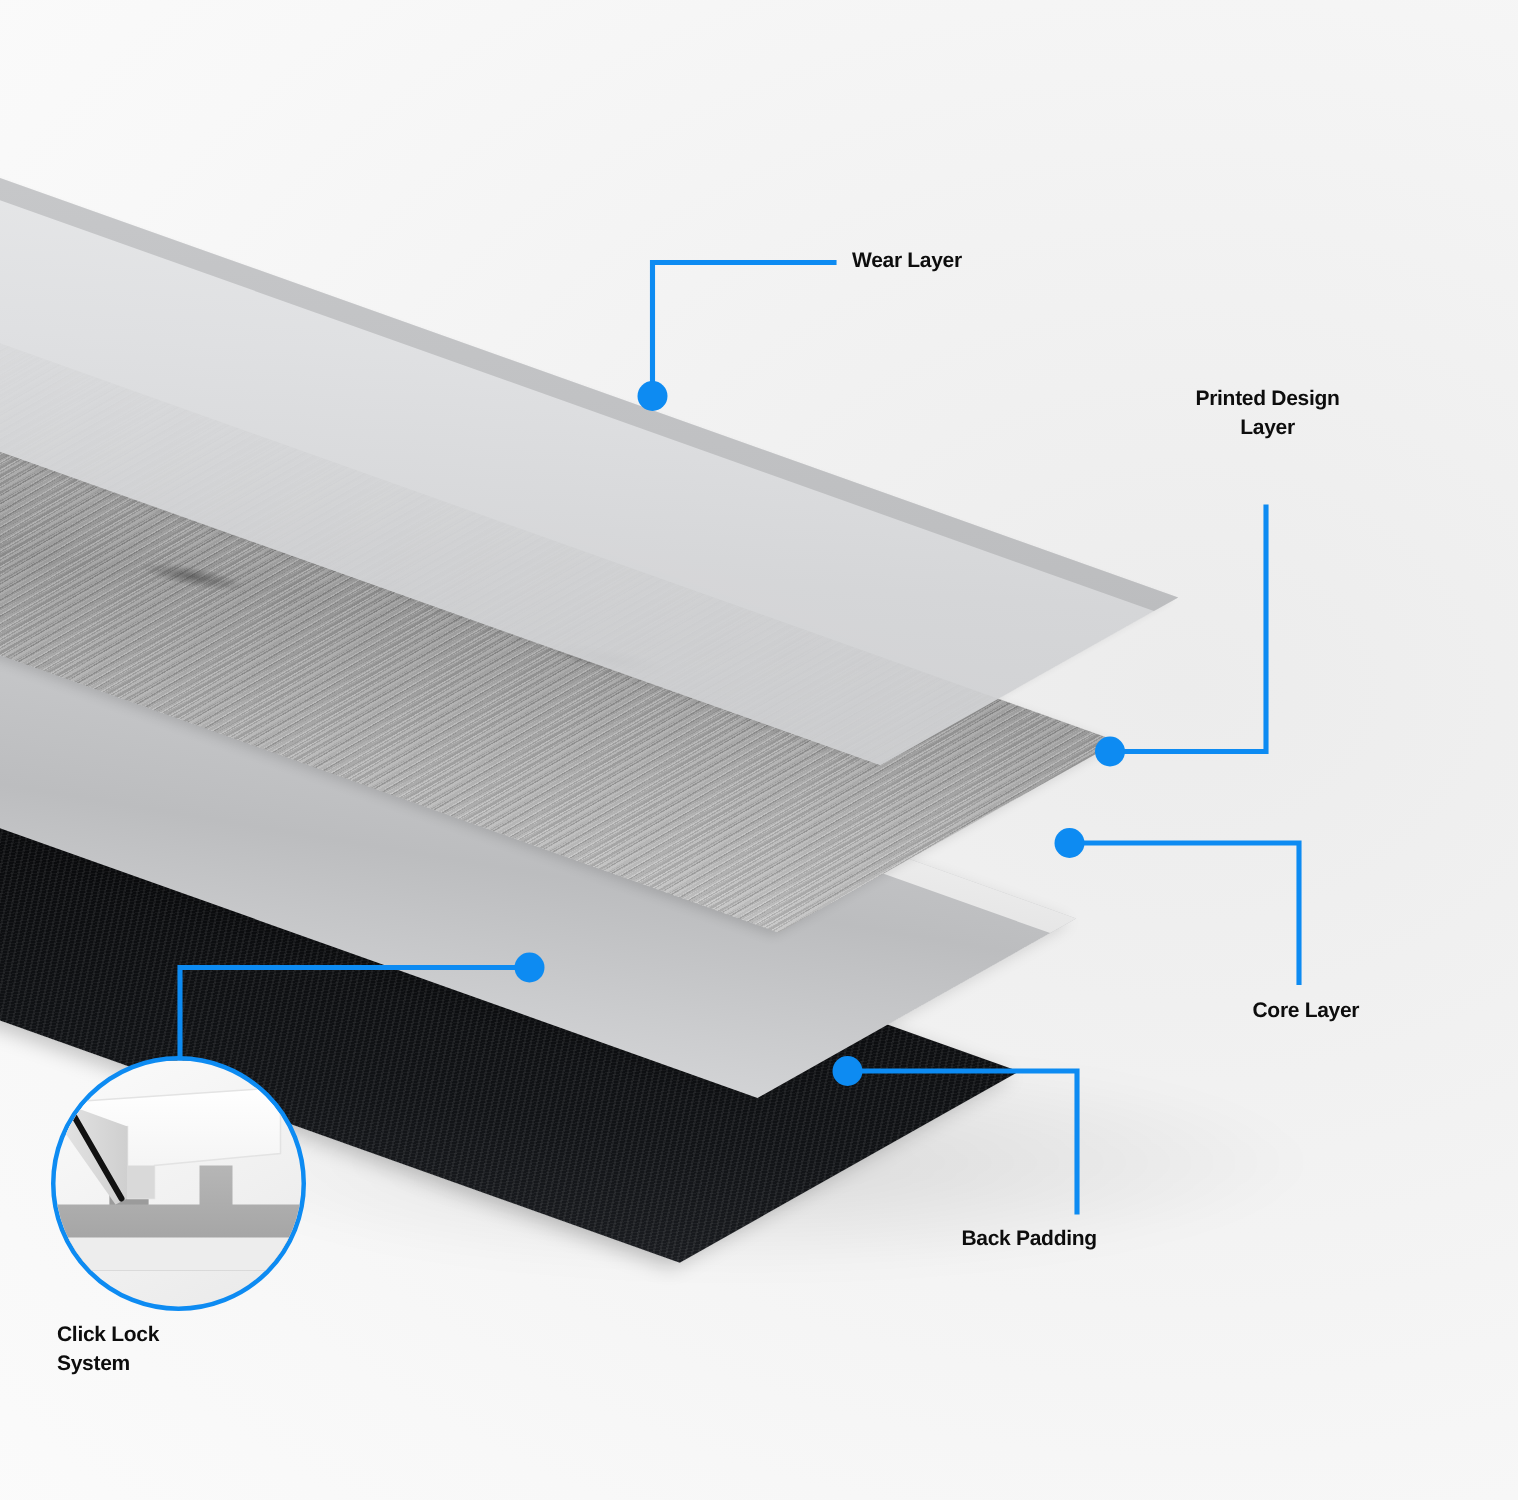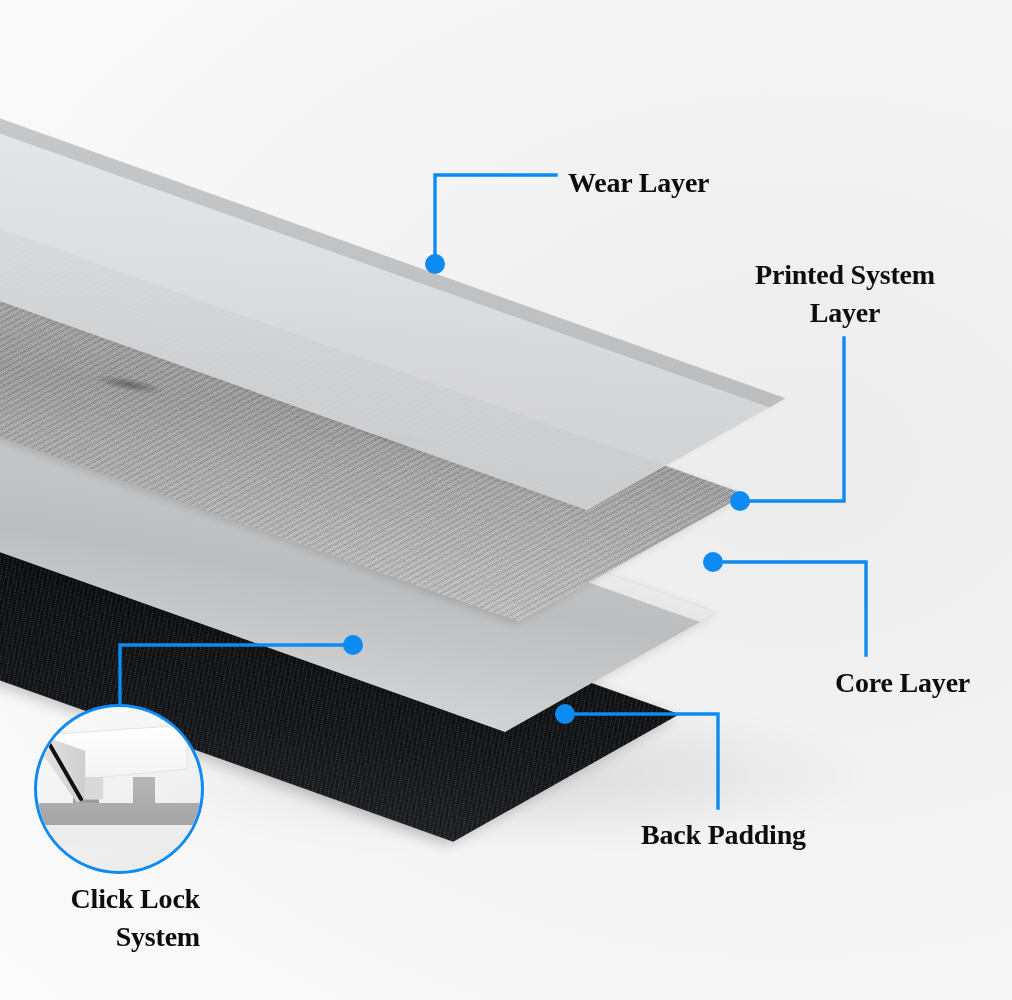--- a/index.html
+++ b/index.html
@@ -77,33 +77,33 @@
     background:radial-gradient(ellipse at 50% 50%, rgba(0,0,0,.10), rgba(0,0,0,0) 70%);
     filter:blur(10px);
   }
 
   
   #leaders{position:absolute;left:0;top:0;width:1012px;height:1000px;pointer-events:none;}
 
   
   .label{
     position:absolute;
-    font-family:Liberation Serif, serif;
+    font-family:Liberation Sans, sans-serif;
     font-weight:700;
-    font-size:28px;
+    font-size:14px;
     letter-spacing:-0.2px;
     color:#0d0d0d;
     white-space:pre-line;
     line-height:1.36;
   }
   #lbl-wear   {left:568px;top:164px;}
   #lbl-print  {left:752px;top:256px;width:186px;text-align:center;}
   #lbl-core   {left:795px;top:664px;margin-left:40px;}
   #lbl-pad    {left:641px;top:816px;}
-  #lbl-click  {left:38px;top:880px;width:162px;text-align:right;}
+  #lbl-click  {left:38px;top:880px;width:162px;text-align:left;}
 
   
   #clicklock{
     position:absolute;left:34px;top:704px;width:170px;height:170px;
     border-radius:50%;
     border:3px solid #0d8bf2;
     overflow:hidden;
     background:linear-gradient(150deg,#fbfbfb 0%,#f1f1f1 55%,#e9e9e9 100%);
     box-sizing:border-box;
   }
@@ -141,21 +141,21 @@
     <g fill="#0d8bf2">
       <circle cx="435" cy="264" r="10"></circle>
       <circle cx="740" cy="501" r="10"></circle>
       <circle cx="713" cy="562" r="10"></circle>
       <circle cx="565" cy="714" r="10"></circle>
       <circle cx="353" cy="645" r="10"></circle>
     </g>
   </svg>
 
   <div class="label" id="lbl-wear">Wear Layer</div>
-  <div class="label" id="lbl-print">Printed System
+  <div class="label" id="lbl-print">Printed Design
 Layer</div>
   <div class="label" id="lbl-core">Core Layer</div>
   <div class="label" id="lbl-pad">Back Padding</div>
   <div class="label" id="lbl-click">Click Lock
 System</div>
 
   <div id="clicklock">
     <svg width="164" height="164" viewBox="0 0 164 164" xmlns="http://www.w3.org/2000/svg">
       <defs>
         <linearGradient id="gTop" x1="0" y1="0" x2="0" y2="1">

